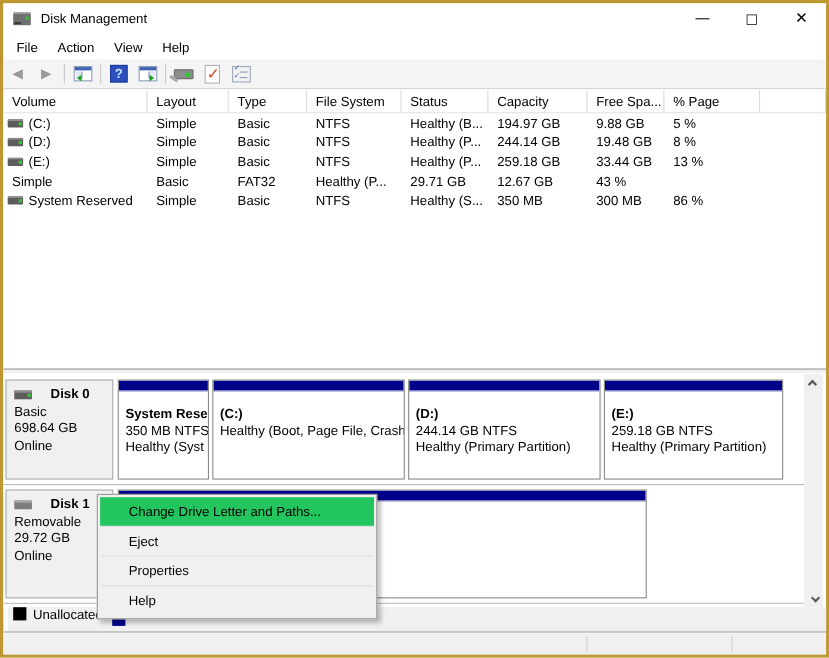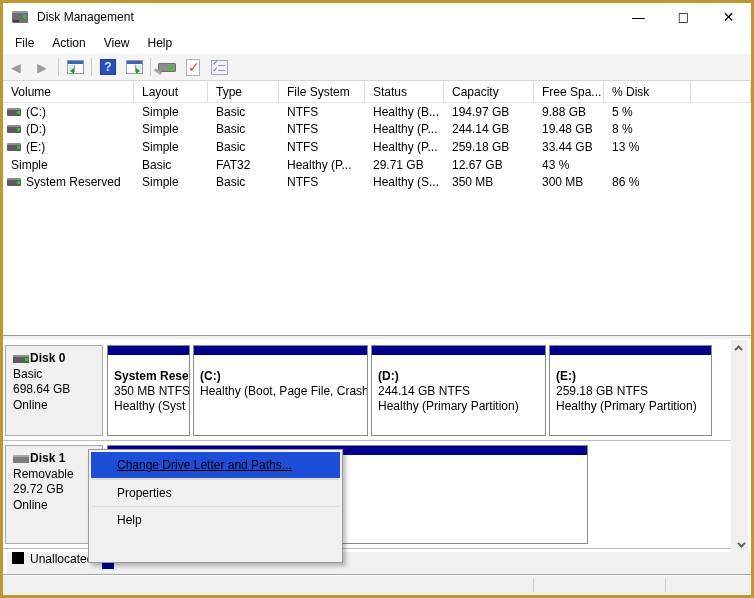--- a/index.html
+++ b/index.html
@@ -75,21 +75,21 @@
   .splitter{ position:absolute; left:0; top:332px; width:748px; height:5px; background:#f0f0f0;
     border-top:1px solid #9b9b9b; border-bottom:1px solid #ffffff; }
 
   
   .graphview{ position:absolute; left:0; top:337px; width:748px; height:212px; background:#fff; }
   .disk-row{ position:absolute; left:0; width:728px; }
   .disk-row.d0{ top:2px; height:99px; border-bottom:1px solid #bdbdbd; }
   .disk-row.d1{ top:102px; height:107px; border-bottom:1px solid #bdbdbd;text-decoration:underline; }
   .disk-label{ position:absolute; left:2px; top:3px; bottom:4px; width:98px;
     background:#f0f0f0; border:1px solid #ababab; padding:5px 7px; line-height:15.5px; }
-  .disk-label .dname{ display:flex; align-items:center; gap:1px; font-weight:bold; }
+  .disk-label .dname{ display:flex; align-items:center; gap:17px; font-weight:bold; }
   .disk-icon{ position:relative; width:16px; height:8px; background:#5c5c5c; border-top:2px solid #8f8f8f; }
   .disk-icon::after{ content:""; position:absolute; right:1px; top:1px; width:3px; height:3px; background:#35c435; }
   .disk-icon.nodot{ background:#7d7d7d; border-top:2px solid #a8a8a8; }
   .disk-icon.nodot::after{ display:none; }
   .partitions{ position:absolute; left:104px; top:3px; bottom:4px; display:flex; }
   .part{ position:relative; border:1px solid #8a8a8a; background:#fff; margin-right:3px; overflow:hidden; }
   .part:last-child{ margin-right:0; }
   .part .bar{ height:10px; background:#00008b; border-bottom:1px solid #fff; }
   .part .ptxt{ padding:13px 0 0 6px; line-height:15px; white-space:nowrap; }
   .part .ptitle{ font-weight:bold; }
@@ -110,21 +110,21 @@
   .legend-sq.navy{ background:#00008b; position:absolute; left:90px; top:5px; }
   .legend-label{ margin-left:6px; white-space:nowrap; }
   .statusbar{ position:absolute; left:0; top:571px; width:748px; height:21px; background:#f0f0f0;
     border-top:1px solid #a6a6a6; box-shadow:inset 0 1px 0 #fdfdfd; }
   .sb-sep{ position:absolute; top:3px; bottom:3px; width:1px; background:#cfcfcf; }
 
   
   .context-menu{ position:absolute; left:85px; top:446px; width:255px; height:114px;
     background:#f0f0f0; border:1px solid #999; box-shadow:3px 3px 4px rgba(0,0,0,.25); z-index:100; padding:2px; }
   .cm-item{ position:relative; height:26px; display:flex; align-items:center; padding-left:26px; white-space:nowrap; }
-  .cm-item.hl{ background:#1d4ed8;text-decoration:underline; }
+  .cm-item.hl{ background:#22c55e; }
   .cm-sep{ height:1px; background:#dddddd; margin:0 1px; }
 </style>
 </head>
 <body>
 
 <div class="window">
 
   <div class="titlebar">
     <div class="app-icon"></div>
     <div class="title-text">Disk Management</div>
@@ -179,21 +179,21 @@
 
   <div class="listview">
     <div class="lv-header">
       <div class="lv-h">Volume</div>
       <div class="lv-h">Layout</div>
       <div class="lv-h">Type</div>
       <div class="lv-h">File System</div>
       <div class="lv-h">Status</div>
       <div class="lv-h">Capacity</div>
       <div class="lv-h">Free Spa...</div>
-      <div class="lv-h">% Disk</div>
+      <div class="lv-h">% Page</div>
       <div class="lv-h"></div>
     </div>
 
     <div class="lv-row">
       <div class="lv-c vol-cell">
           <span class="vol-icon"></span>
           <span>(C:)</span>
         </div>
       <div class="lv-c">Simple</div>
       <div class="lv-c">Basic</div>
@@ -342,19 +342,20 @@
   </div>
 
   <div class="statusbar">
     <div class="sb-sep" style="left:530px"></div>
     <div class="sb-sep" style="left:662px"></div>
   </div>
 
   <div class="context-menu">
     <div class="cm-item hl">Change Drive Letter and Paths...</div>
     <div class="cm-sep"></div>
+    <div class="cm-item">Eject</div>
     <div class="cm-sep"></div>
     <div class="cm-item">Properties</div>
     <div class="cm-sep"></div>
     <div class="cm-item">Help</div>
   </div>
 
 </div>
 
 </body></html>

